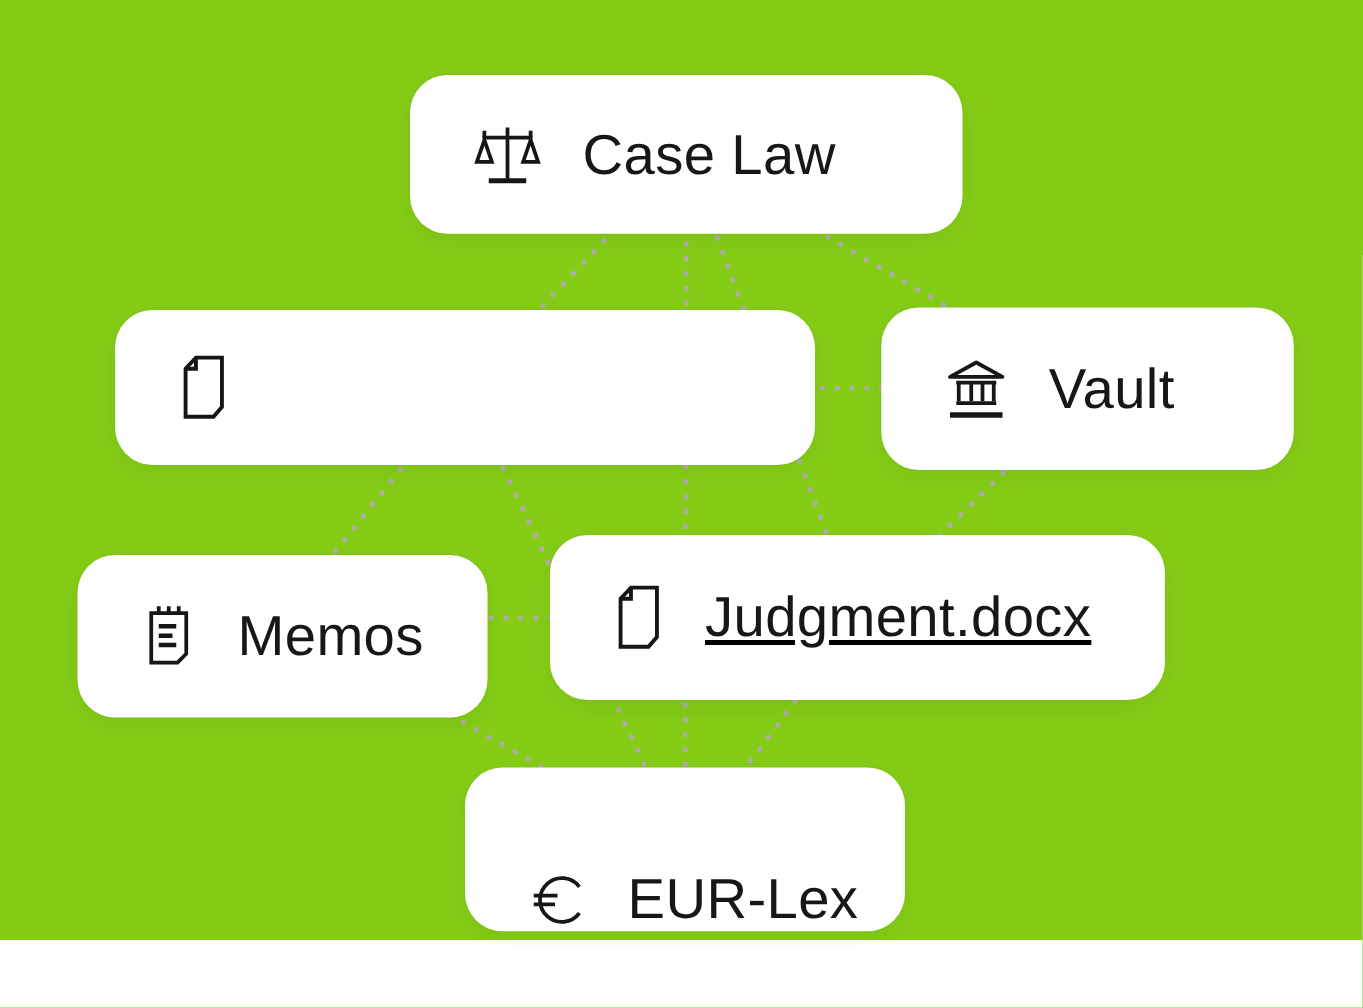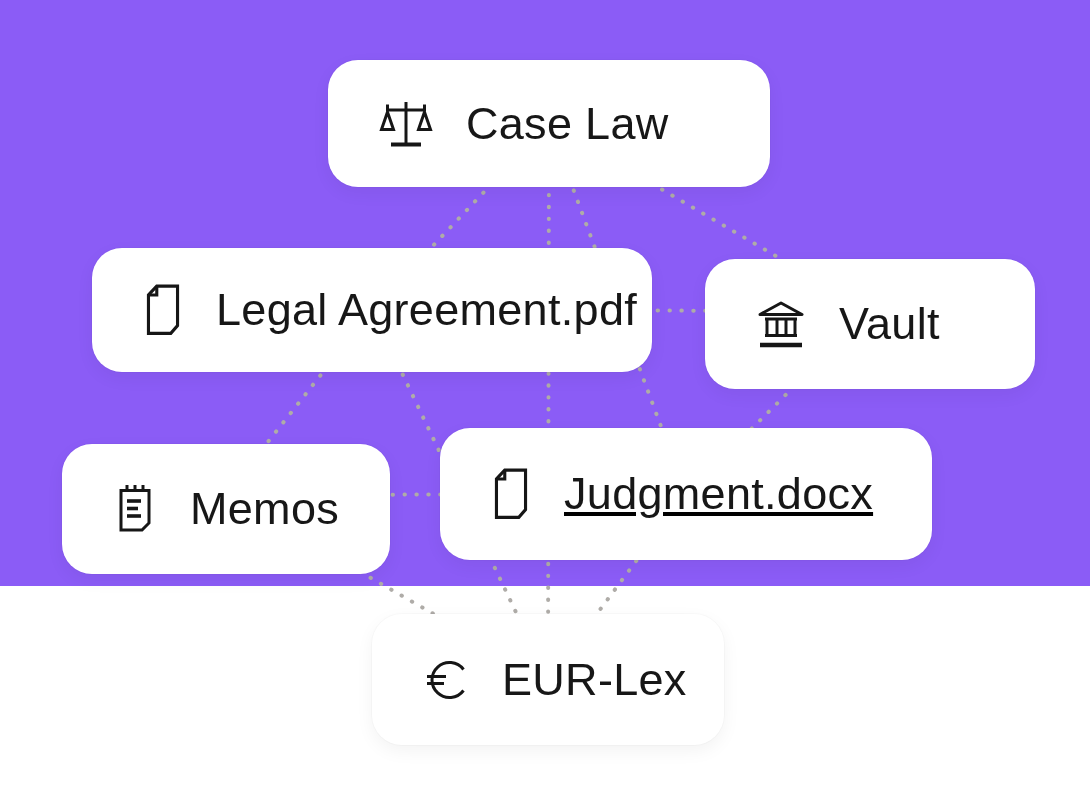--- a/index.html
+++ b/index.html
@@ -5,22 +5,22 @@
   * { margin: 0; padding: 0; box-sizing: border-box; }
   html, body { width: 1090px; height: 806px; }
   body {
     background: #ffffff;
     font-family: "Liberation Sans", "DejaVu Sans", sans-serif;
     overflow: hidden;
   }
   #canvas {
     position: relative;
     width: 1090px;
-    height: 586px;
-    background: #8b5cf6;
+    height: 752px;
+    background: #84cc16;
   }
   #edges {
     position: absolute;
     left: 0; top: 0;
     width: 1090px; height: 806px;
     z-index: 1;
   }
   .node-card {
     position: absolute;
     z-index: 2;
@@ -79,23 +79,22 @@
       </span>
       <span class="node-label">Case Law</span>
     </div>
     <div class="node-card" style="left: 92px; top: 248px; width: 560px; height: 124px;">
       <span class="node-icon">
         <svg width="42" height="54" viewBox="0 0 40 52" fill="none" stroke="#161616" stroke-width="3" stroke-linejoin="miter">
           <path d="M14 3 H34 V41 L27.5 48.5 H6 V11.5 Z"></path>
           <path d="M14 3 V11.5 H6"></path>
         </svg>
       </span>
-      <span class="node-label">Legal Agreement.pdf</span>
     </div>
-    <div class="node-card" style="left: 705px; top: 259px; width: 330px; height: 130px;">
+    <div class="node-card" style="left: 705px; top: 246px; width: 330px; height: 130px;">
       <span class="node-icon">
         <svg width="52" height="52" viewBox="0 0 52 52" fill="none" stroke="#161616" stroke-width="3">
           <path d="M5 16.5 L26 5 L47 16.5 Z" stroke-linejoin="round"></path>
           <line x1="10" y1="21" x2="42" y2="21"></line>
           <line x1="12" y1="21" x2="12" y2="36"></line>
           <line x1="22" y1="21" x2="22" y2="36"></line>
           <line x1="31" y1="21" x2="31" y2="36"></line>
           <line x1="40" y1="21" x2="40" y2="36"></line>
           <line x1="10" y1="37.5" x2="42" y2="37.5"></line>
           <line x1="5" y1="47" x2="47" y2="47" stroke-width="4.5"></line>
@@ -119,21 +118,21 @@
     </div>
     <div class="node-card" style="left: 440px; top: 428px; width: 492px; height: 132px; text-decoration: underline;">
       <span class="node-icon">
         <svg width="42" height="54" viewBox="0 0 40 52" fill="none" stroke="#161616" stroke-width="3" stroke-linejoin="miter">
           <path d="M14 3 H34 V41 L27.5 48.5 H6 V11.5 Z"></path>
           <path d="M14 3 V11.5 H6"></path>
         </svg>
       </span>
       <span class="node-label">Judgment.docx</span>
     </div>
-    <div class="node-card" style="left: 372px; top: 614px; width: 352px; height: 131px;">
+    <div class="node-card" style="left: 372px; top: 614px; width: 352px; height: 131px; align-items: flex-end;">
       <span class="node-icon">
         <svg width="48" height="50" viewBox="0 0 48 48" fill="none" stroke="#161616" stroke-width="3">
           <path d="M41.5 13.5 A 17.5 17.5 0 1 0 41.5 34.5"></path>
           <line x1="5" y1="20.5" x2="24" y2="20.5"></line>
           <line x1="5" y1="27.5" x2="22" y2="27.5"></line>
         </svg>
       </span>
       <span class="node-label">EUR-Lex</span>
     </div>
   </div>

